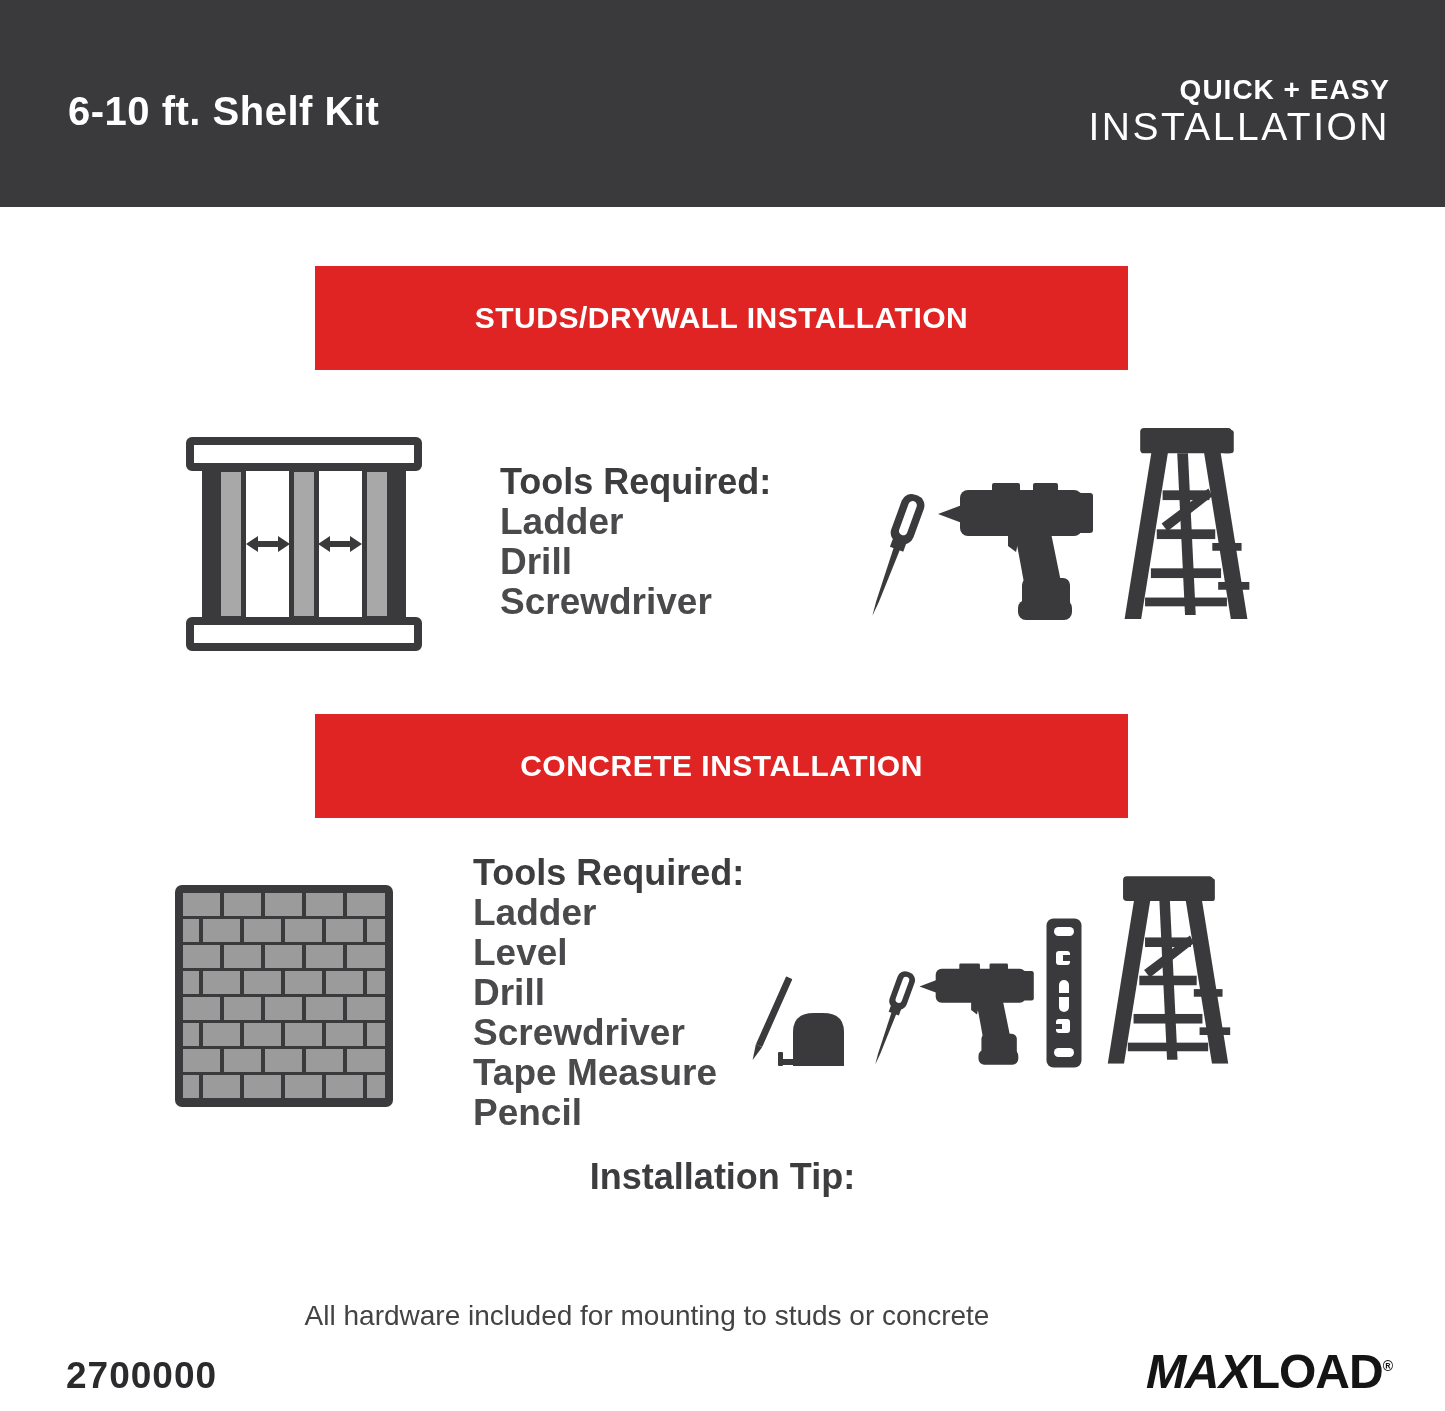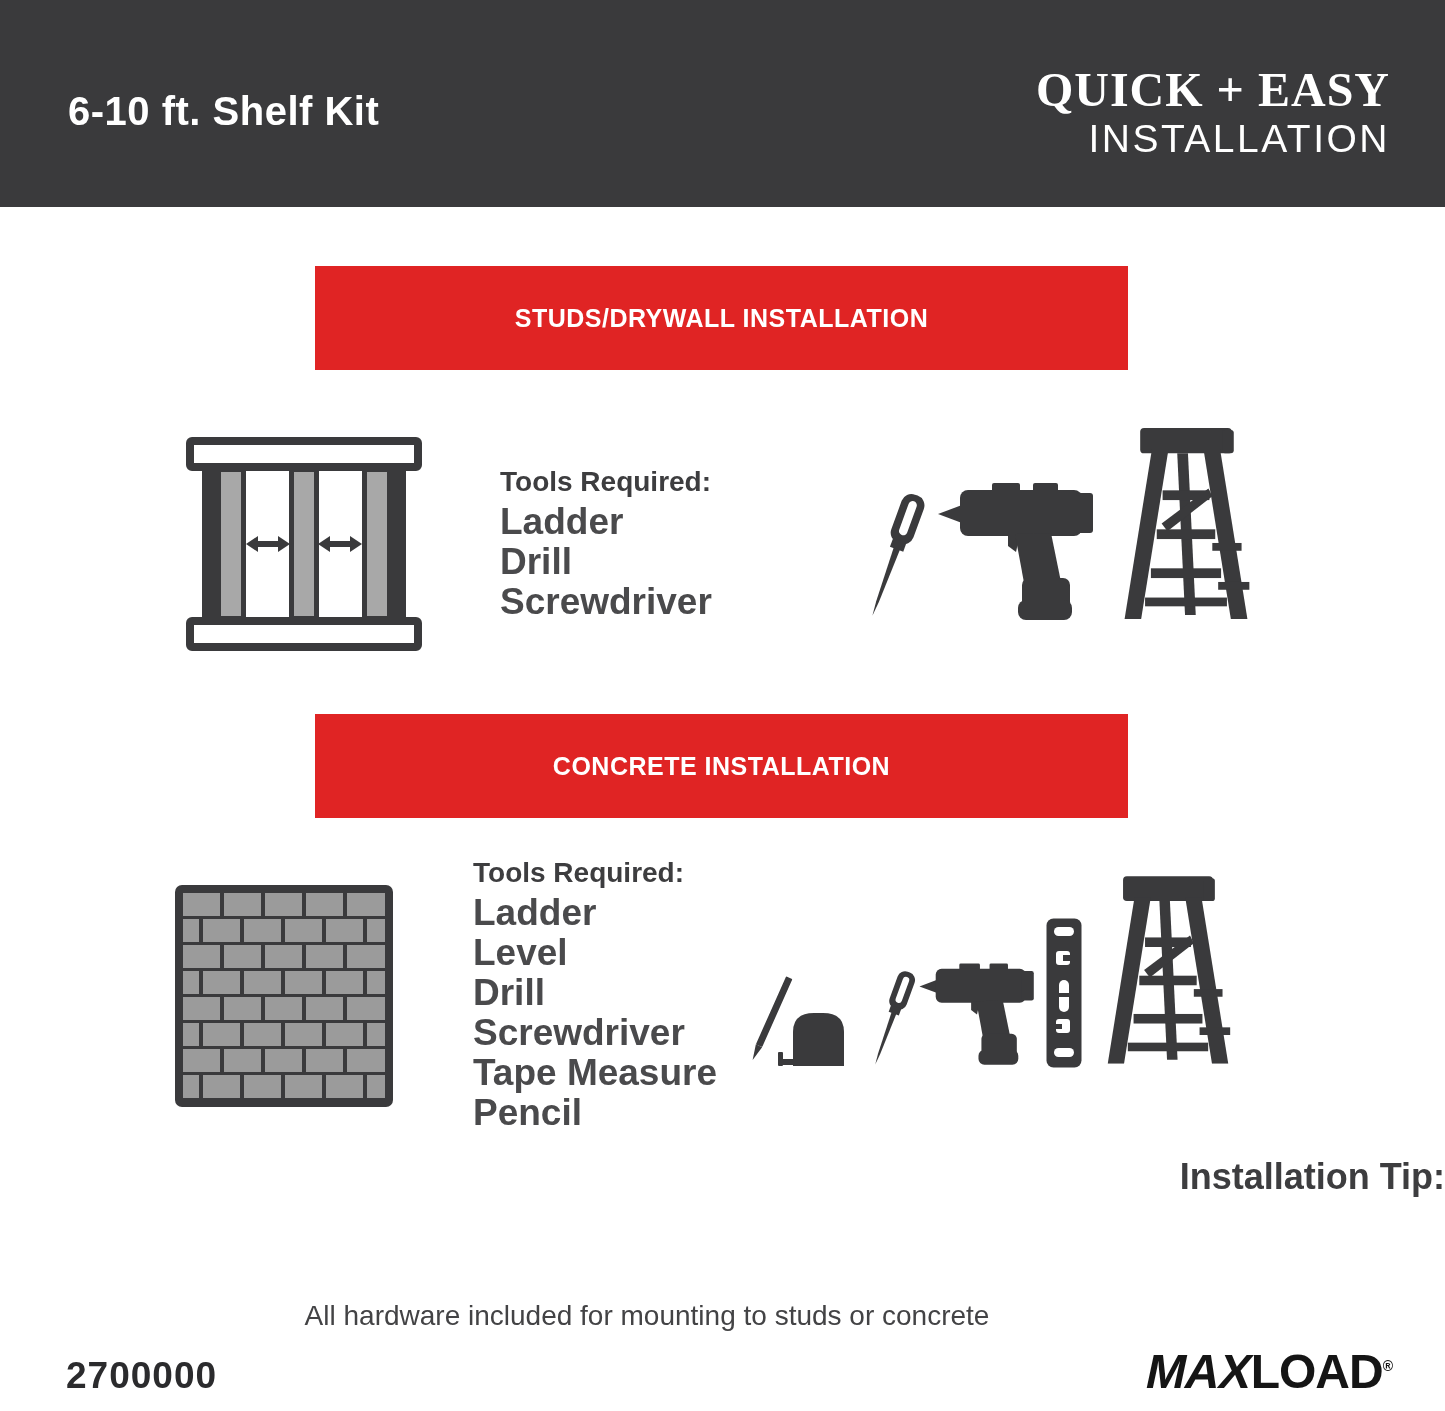--- a/index.html
+++ b/index.html
@@ -8,51 +8,51 @@
   }
   *{margin:0;padding:0;box-sizing:border-box;}
   html,body{background:#fff;}
   body{font-family:"Liberation Sans",sans-serif;color:var(--text-dark);}
   .page{position:relative;width:1445px;height:1411px;background:#fff;overflow:hidden;}
 
   .topbar{position:absolute;left:0;top:0;width:1445px;height:207px;background:var(--header-bg);
     display:flex;align-items:center;justify-content:space-between;padding:16px 55px 0 68px;}
   .kit-title{color:#fff;font-size:40px;font-weight:700;letter-spacing:.5px;}
   .tagline{text-align:right;color:#fff;line-height:1.12;}
-  .tag1{font-size:48px;font-weight:700;letter-spacing:1px;font-family:Liberation Serif, serif;}
+  .tag1{font-size:28px;font-weight:700;letter-spacing:1px;}
   .tag2{font-size:39px;font-weight:400;letter-spacing:2.5px;}
 
   .banner{position:absolute;left:315px;width:813px;height:104px;background:var(--banner-red);
     display:flex;align-items:center;justify-content:center;}
   .banner1{top:266px;}
   .banner2{top:714px;text-align:right;}
-  .banner span{color:#fff;font-size:25px;font-weight:700;letter-spacing:.5px;white-space:nowrap;}
+  .banner span{color:#fff;font-size:30px;font-weight:700;letter-spacing:.5px;white-space:nowrap;}
 
   .icon{position:absolute;display:block;}
   .ic-studs{left:186px;top:437px;width:236px;height:214px;}
   .ic-brick{left:175px;top:885px;width:218px;height:222px;}
 
   .sd-screwdriver{left:858px;top:487px;width:70px;height:136px;}
   .sd-drill{left:936px;top:476px;width:160px;height:148px;}
   .sd-ladder{left:1117px;top:426px;width:138px;height:193px;}
 
   .co-pencil{left:746px;top:972px;width:50px;height:96px;}
   .co-tape{left:778px;top:1008px;width:78px;height:62px;}
   .co-screwdriver{left:864px;top:966px;width:54px;height:104px;}
   .co-drill{left:918px;top:958px;width:118px;height:110px;}
   .co-level{left:1046px;top:918px;width:36px;height:150px;}
   .co-ladder{left:1102px;top:870px;width:132px;height:198px;}
 
   .tools{position:absolute;line-height:40px;}
   .tools1{left:500px;top:462px;}
   .tools2{left:473px;top:853px;}
-  .tools-heading{font-size:28px;font-weight:700;color:#3d3d3f;}
+  .tools-heading{font-size:36px;font-weight:700;color:#3d3d3f;}
   .tool-item{font-size:37px;font-weight:700;color:#4a4a4c;}
 
-  .tip-heading{position:absolute;left:0;top:1156px;width:1445px;text-align:right;
+  .tip-heading{position:absolute;left:0;top:1156px;width:1445px;text-align:center;
     font-size:36px;font-weight:700;color:#3d3d3f;}
   .tip-text{position:absolute;left:0;top:1205px;width:1445px;text-align:center;
     font-size:26px;font-weight:400;color:#434345;letter-spacing:-0.2px;}
   .hardware-note{position:absolute;left:0;top:1300px;width:1294px;text-align:center;
     font-size:28px;font-weight:400;color:#434345;}
 
   .sku{position:absolute;left:66px;top:1355px;font-size:37px;font-weight:600;
     color:#2b2b2d;letter-spacing:1px;}
   .brand{position:absolute;right:52px;top:1344px;font-size:48px;font-weight:700;
     color:#151515;letter-spacing:-1px;white-space:nowrap;}

